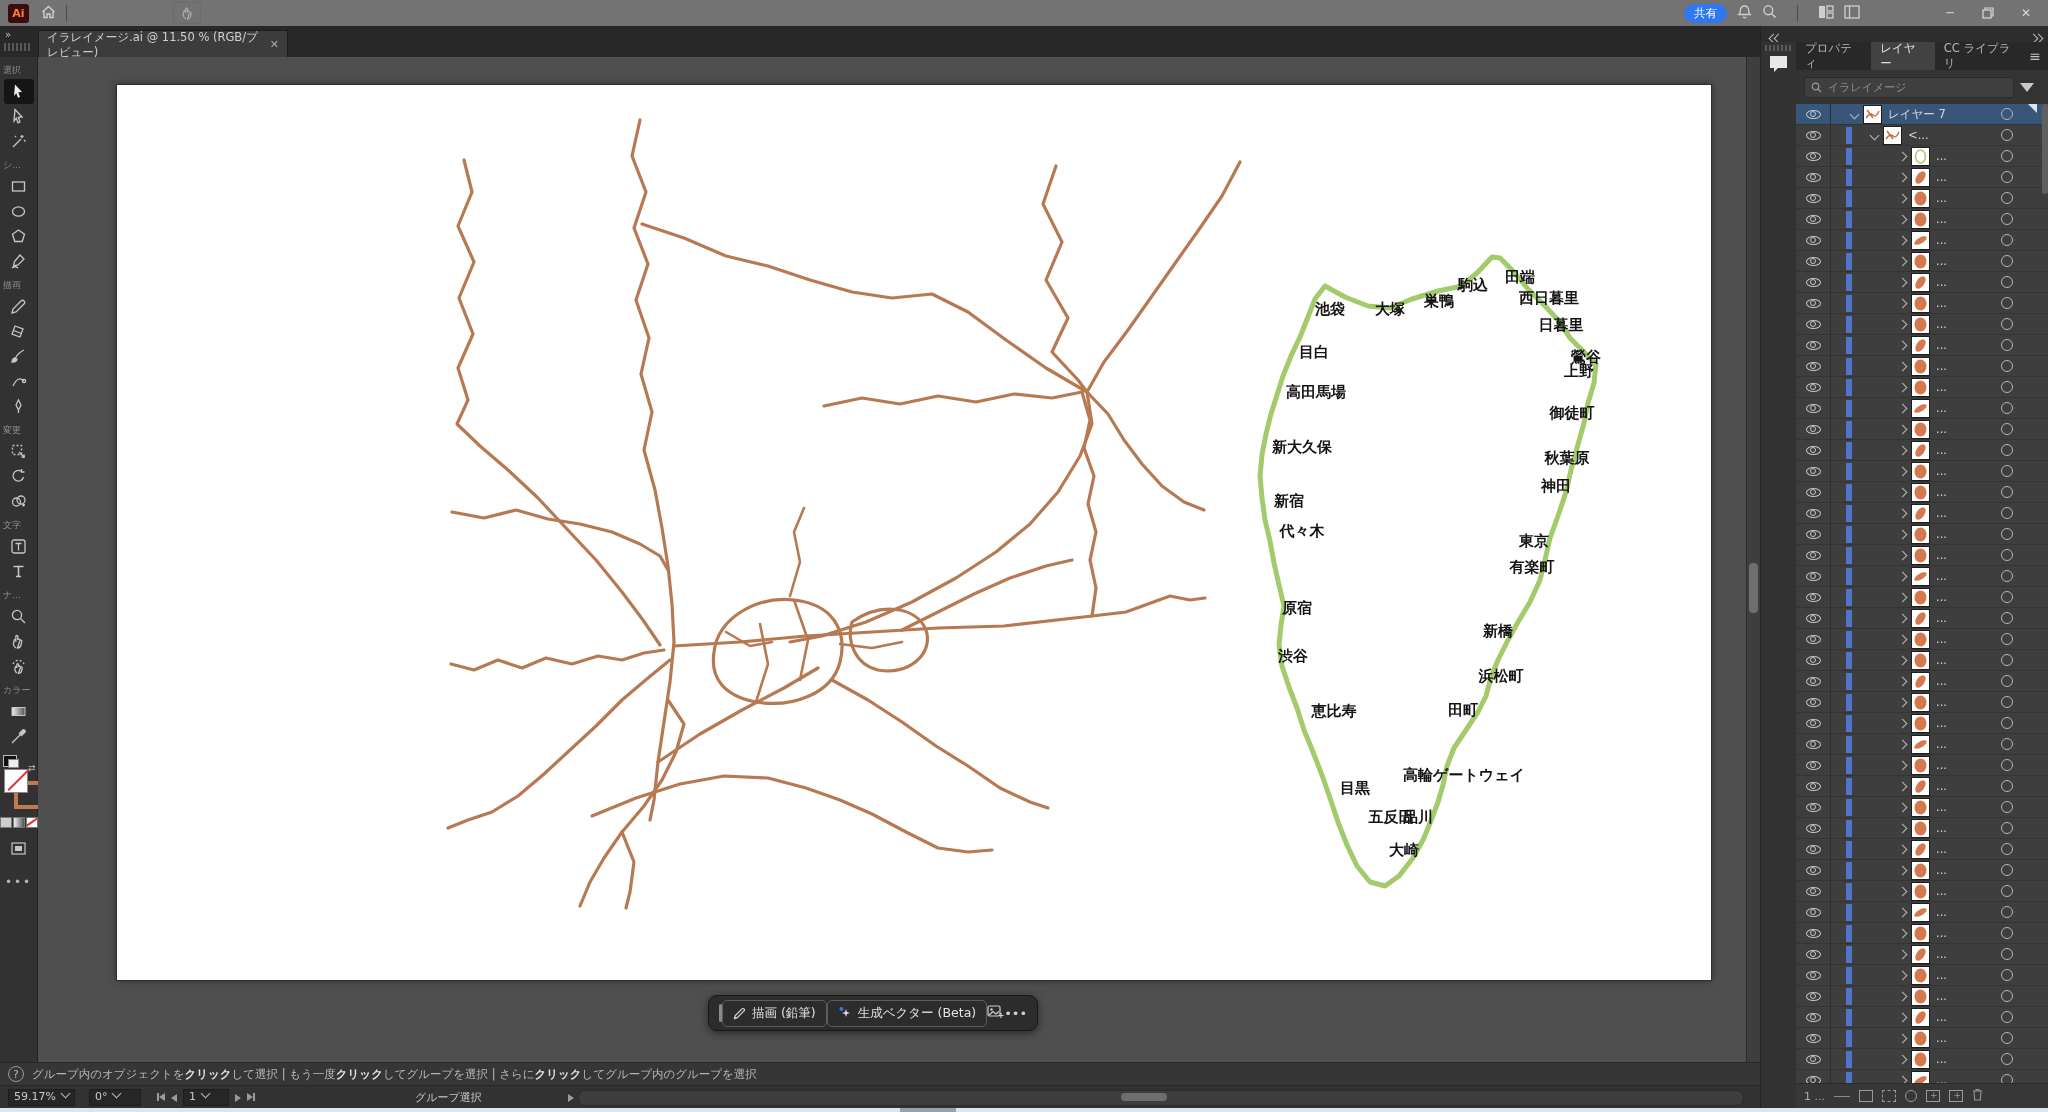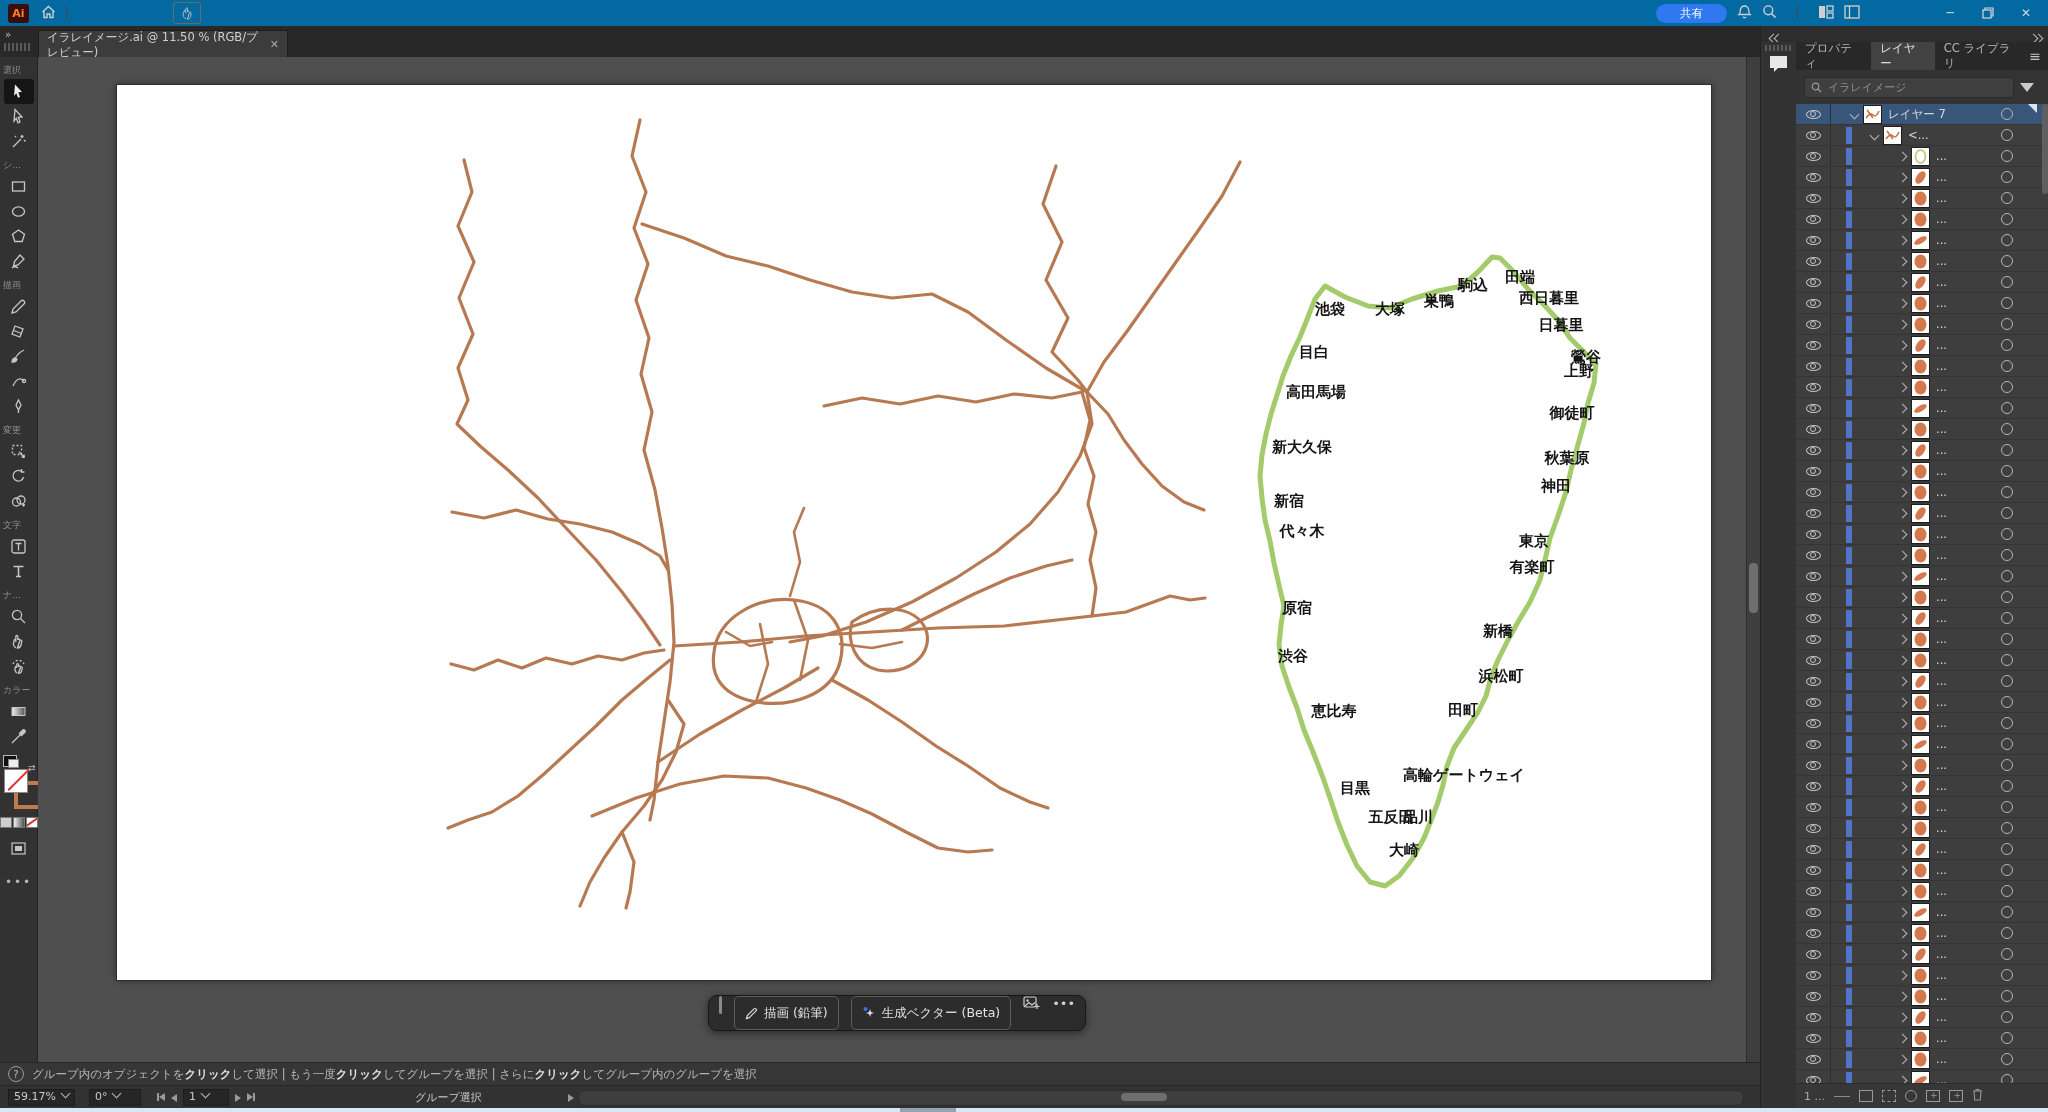--- a/index.html
+++ b/index.html
@@ -1,26 +1,26 @@
 <!DOCTYPE html>
 <html><head>
 <meta charset="utf-8">
 <style>
   html,body{margin:0;padding:0;background:#1d1d1d;}
   #app{position:relative;width:2048px;height:1112px;background:#323232;overflow:hidden;
        font-family:"DejaVu Sans","Liberation Sans",sans-serif;color:#d4d4d4;font-size:13px;}
   
-  .menu-bar{position:absolute;left:0;top:0;width:2048px;height:26px;background:#0369a1;border-bottom:1px solid #262626;display:flex;align-items:center;}
+  .menu-bar{position:absolute;left:0;top:0;width:2048px;height:26px;background:#737373;border-bottom:1px solid #262626;display:flex;align-items:center;}
   .ai-logo{width:21px;height:19px;background:#3a0d0d;color:#ff7f2a;font-weight:bold;font-size:11px;display:flex;align-items:center;justify-content:center;border-radius:3px;margin-left:8px;}
   .home-ic{margin-left:12px;}
   .mb-sep{width:1px;height:16px;background:#4a4a4a;margin:0 10px;}
   .menu-item{padding:0 11px;height:26px;line-height:26px;color:#d6d6d6;font-size:12.5px;cursor:default;}
   .touch-ws{margin-left:96px;width:26px;height:20px;border:1px solid #6b6b6b;border-radius:3px;display:flex;align-items:center;justify-content:center;}
   .mb-right{margin-left:auto;display:flex;align-items:center;gap:10px;padding-right:8px;}
-  .share-pill{background:#2f78f0;color:#fff;font-size:11.5px;border-radius:10px;padding:2px 24px;margin-left:15px;}
+  .share-pill{background:#2f78f0;color:#fff;font-size:11.5px;border-radius:10px;padding:2px 10px;margin-left:15px;}
   .winbtn{width:28px;height:22px;display:flex;align-items:center;justify-content:center;color:#d9d9d9;font-size:12px;}
   
   .tab-bar{position:absolute;left:0;top:26px;width:2048px;height:31px;background:#282828;border-bottom:1px solid #1e1e1e;}
   .tb-collapse{position:absolute;left:5px;top:3px;color:#bdbdbd;font-size:10px;letter-spacing:-1px;}
   .tb-grip{position:absolute;left:4px;top:17px;width:26px;height:8px;background:repeating-linear-gradient(90deg,#5a5a5a 0 2px,transparent 2px 4px);}
   .doc-tab{position:absolute;left:38px;top:4px;width:232px;height:27px;background:#3c3c3c;border:1px solid #1e1e1e;border-bottom:none;display:flex;align-items:center;padding:0 8px;font-size:11.5px;color:#cfcfcf;}
   .doc-tab .x{margin-left:10px;color:#aaa;font-size:11px;}
   
   .toolbar{position:absolute;left:0;top:57px;width:38px;height:1005px;background:#323232;border-right:1px solid #232323;display:flex;flex-direction:column;align-items:center;padding-top:2px;box-sizing:border-box;}
   .tool-label{font-size:9px;color:#8f8f8f;margin:5px 0 2px;width:100%;text-align:left;padding-left:3px;box-sizing:border-box;white-space:nowrap;overflow:hidden;}
@@ -36,21 +36,21 @@
   .fs-def::after{content:"";position:absolute;left:4px;top:3px;width:9px;height:7px;background:#eee;border:1px solid #888;}
   .mini-sw{display:flex;gap:1px;margin-top:6px;}
   .mini-sw div{width:10px;height:9px;border:1px solid #777;}
   .dots{color:#b5b5b5;font-size:12px;letter-spacing:2px;margin-top:14px;}
   
   .canvas{position:absolute;left:38px;top:57px;width:1722px;height:1005px;background:#4f4f4f;overflow:hidden;}
   .artboard{position:absolute;left:79px;top:28px;width:1594px;height:895px;background:#ffffff;outline:1px solid #2e2e2e;box-shadow:0 0 8px rgba(0,0,0,.5);}
   .vscroll{position:absolute;right:0;top:0;width:13px;height:1005px;background:#3e3e3e;border-left:1px solid #2c2c2c;}
   .vscroll .thumb{position:absolute;left:2px;top:506px;width:9px;height:50px;background:#6e6e6e;border-radius:4px;}
   
-  .ctask{position:absolute;left:708px;top:995px;height:34px;background:#2c2c2c;border:1px solid #181818;border-radius:9px;display:flex;gap:12px;padding:0 10px;box-shadow:0 2px 8px rgba(0,0,0,.5);}
+  .ctask{position:absolute;left:708px;top:995px;height:34px;background:#2c2c2c;border:1px solid #181818;border-radius:9px;display:flex;align-items:center;gap:0;padding:0 10px;box-shadow:0 2px 8px rgba(0,0,0,.5);}
   .ctask .grip{width:3px;height:18px;background:#8a8a8a;border-radius:2px;}
   .ctask .cbtn{display:flex;align-items:center;gap:6px;border:1px solid #5d5d5d;border-radius:5px;padding:4px 10px;color:#e2e2e2;font-size:12.5px;white-space:nowrap;}
   .ctask .mini{color:#cfcfcf;}
   
   .dock{position:absolute;left:1760px;top:26px;width:288px;height:1082px;background:#323232;border-left:1px solid #232323;}
   .dock-head{position:absolute;left:0;top:0;width:288px;height:16px;background:#2d2d2d;border-bottom:1px solid #242424;color:#b5b5b5;}
   .chev{display:inline-block;width:6px;height:6px;border-right:1.6px solid #b9b9b9;border-bottom:1.6px solid #b9b9b9;}
   .chev.r{transform:rotate(-45deg);} .chev.d{transform:rotate(45deg);} .chev.l{transform:rotate(135deg);}
   .cstrip{position:absolute;left:0;top:16px;width:35px;height:1066px;background:#323232;border-right:1px solid #262626;}
   .cstrip .grip{position:absolute;left:4px;top:3px;width:26px;height:6px;background:repeating-linear-gradient(90deg,#5a5a5a 0 2px,transparent 2px 4px);}

